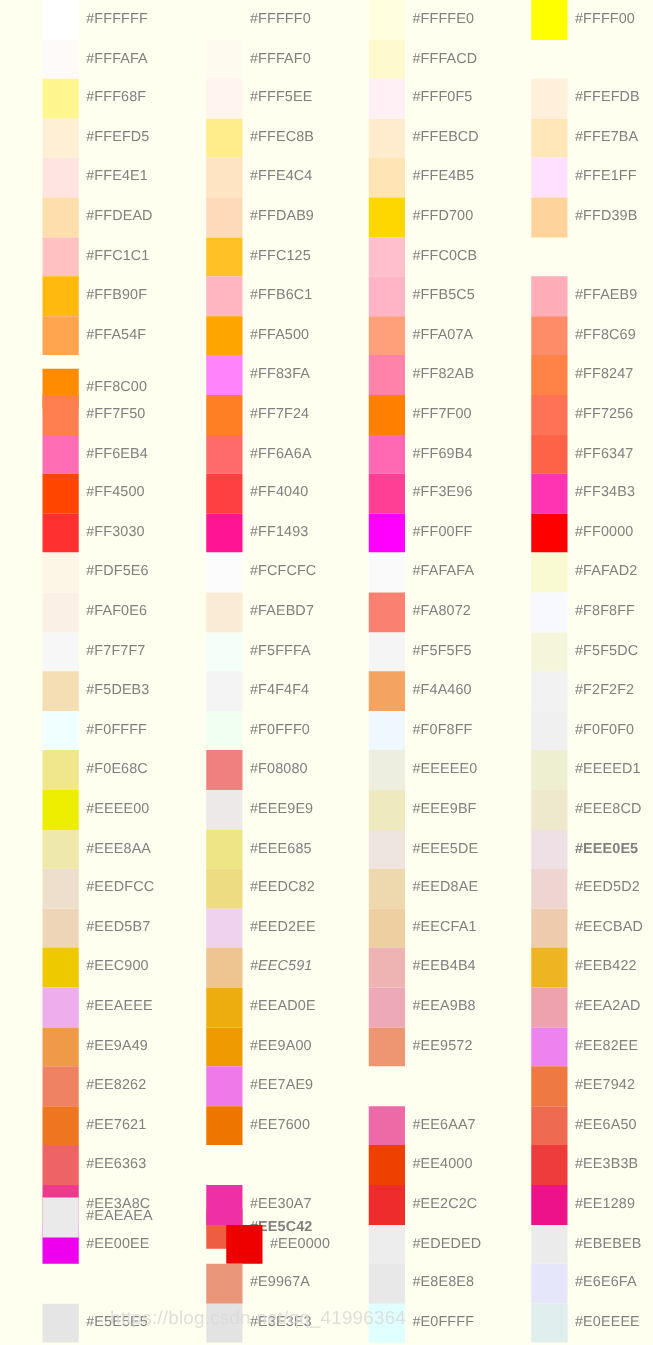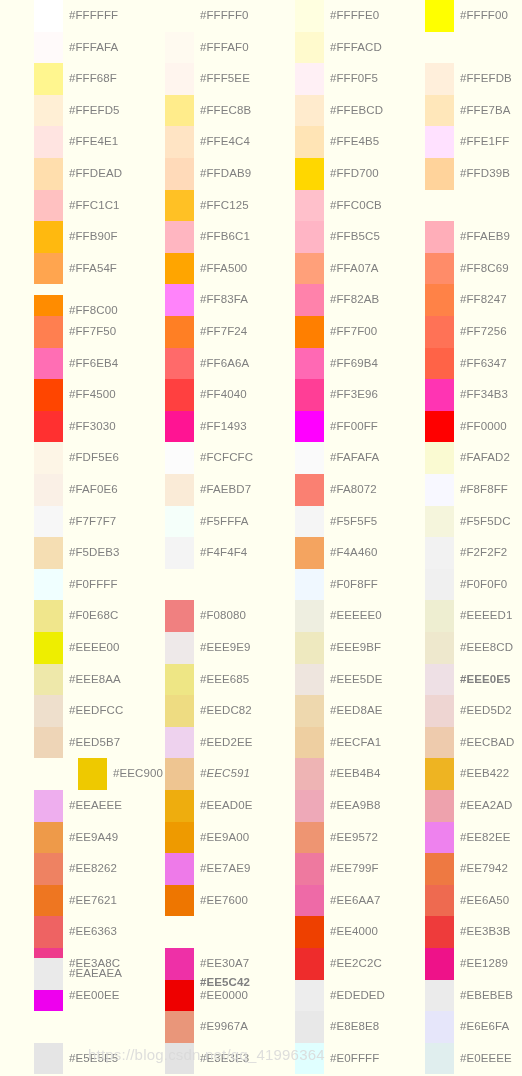--- a/index.html
+++ b/index.html
@@ -161,21 +161,21 @@
         <div class="label">#EEE8AA</div>
       </div>
       <div class="cell" style="top: 695.2px; position: absolute; left: 0px; width: 131px;">
         <div class="swatch" style="background: rgb(238, 223, 204);"></div>
         <div class="label">#EEDFCC</div>
       </div>
       <div class="cell" style="top: 726.8px; position: absolute; left: 0px; width: 131px;">
         <div class="swatch" style="background: rgb(238, 213, 183);"></div>
         <div class="label">#EED5B7</div>
       </div>
-      <div class="cell" style="top: 758.4px; position: absolute; left: 0px; width: 131px; margin-left: 44px;">
+      <div class="cell" style="top: 758.4px; position: absolute; left: 0px; width: 131px;">
         <div class="swatch" style="background: rgb(238, 201, 0);"></div>
         <div class="label">#EEC900</div>
       </div>
       <div class="cell" style="top: 790px; position: absolute; left: 0px; width: 131px;">
         <div class="swatch" style="background: rgb(238, 174, 238);"></div>
         <div class="label">#EEAEEE</div>
       </div>
       <div class="cell" style="top: 821.6px; position: absolute; left: 0px; width: 131px;">
         <div class="swatch" style="background: rgb(238, 154, 73);"></div>
         <div class="label">#EE9A49</div>
@@ -275,20 +275,24 @@
         <div class="label">#FAEBD7</div>
       </div>
       <div class="cell" style="top: 505.6px; position: absolute; left: 0px; width: 131px;">
         <div class="swatch" style="background: rgb(245, 255, 250);"></div>
         <div class="label">#F5FFFA</div>
       </div>
       <div class="cell" style="top: 537.2px; position: absolute; left: 0px; width: 131px;">
         <div class="swatch" style="background: rgb(244, 244, 244);"></div>
         <div class="label">#F4F4F4</div>
       </div>
+      <div class="cell" style="top: 568.8px; position: absolute; left: 0px; width: 131px;">
+        <div class="swatch" style="background: rgb(240, 255, 240);"></div>
+        <div class="label">#F0FFF0</div>
+      </div>
       <div class="cell" style="top: 600.4px; position: absolute; left: 0px; width: 131px;">
         <div class="swatch" style="background: rgb(240, 128, 128);"></div>
         <div class="label">#F08080</div>
       </div>
       <div class="cell" style="top: 632px; position: absolute; left: 0px; width: 131px;">
         <div class="swatch" style="background: rgb(238, 233, 233);"></div>
         <div class="label">#EEE9E9</div>
       </div>
       <div class="cell" style="top: 663.6px; position: absolute; left: 0px; width: 131px;">
         <div class="swatch" style="background: rgb(238, 230, 133);"></div>
@@ -323,21 +327,21 @@
         <div class="label">#EE7600</div>
       </div>
       <div class="cell" style="top: 967px; position: absolute; left: 0px; width: 131px; font-weight: bold;">
         <div class="swatch" style="background: rgb(238, 92, 66);"></div>
         <div class="label">#EE5C42</div>
       </div>
       <div class="cell" style="top: 948px; position: absolute; left: 0px; width: 131px;">
         <div class="swatch" style="background: rgb(238, 48, 167);"></div>
         <div class="label">#EE30A7</div>
       </div>
-      <div class="cell" style="top: 979.6px; position: absolute; left: 0px; width: 131px;">
+      <div class="cell" style="top: 979.6px; position: absolute; left: 16px; width: 131px;">
         <div class="swatch" style="background: rgb(238, 0, 0);"></div>
         <div class="label">#EE0000</div>
       </div>
       <div class="cell" style="top: 1011.2px; position: absolute; left: 0px; width: 131px;">
         <div class="swatch" style="background: rgb(233, 150, 122);"></div>
         <div class="label">#E9967A</div>
       </div>
       <div class="cell" style="top: 1042.8px; position: absolute; left: 0px; width: 131px;">
         <div class="swatch" style="background: rgb(227, 227, 227);"></div>
         <div class="label">#E3E3E3</div>
@@ -445,24 +449,20 @@
         <div class="label">#EEB4B4</div>
       </div>
       <div class="cell" style="top: 790px; position: absolute; left: 0px; width: 131px;">
         <div class="swatch" style="background: rgb(238, 169, 184);"></div>
         <div class="label">#EEA9B8</div>
       </div>
       <div class="cell" style="top: 821.6px; position: absolute; left: 0px; width: 131px;">
         <div class="swatch" style="background: rgb(238, 149, 114);"></div>
         <div class="label">#EE9572</div>
       </div>
-      <div class="cell" style="top: 853.2px; position: absolute; left: 0px; width: 131px;">
-        <div class="swatch" style="background: rgb(238, 121, 159);"></div>
-        <div class="label">#EE799F</div>
-      </div>
       <div class="cell" style="top: 884.8px; position: absolute; left: 0px; width: 131px;">
         <div class="swatch" style="background: rgb(238, 106, 167);"></div>
         <div class="label">#EE6AA7</div>
       </div>
       <div class="cell" style="top: 916.4px; position: absolute; left: 0px; width: 131px;">
         <div class="swatch" style="background: rgb(238, 64, 0);"></div>
         <div class="label">#EE4000</div>
       </div>
       <div class="cell" style="top: 948px; position: absolute; left: 0px; width: 131px;">
         <div class="swatch" style="background: rgb(238, 44, 44);"></div>

